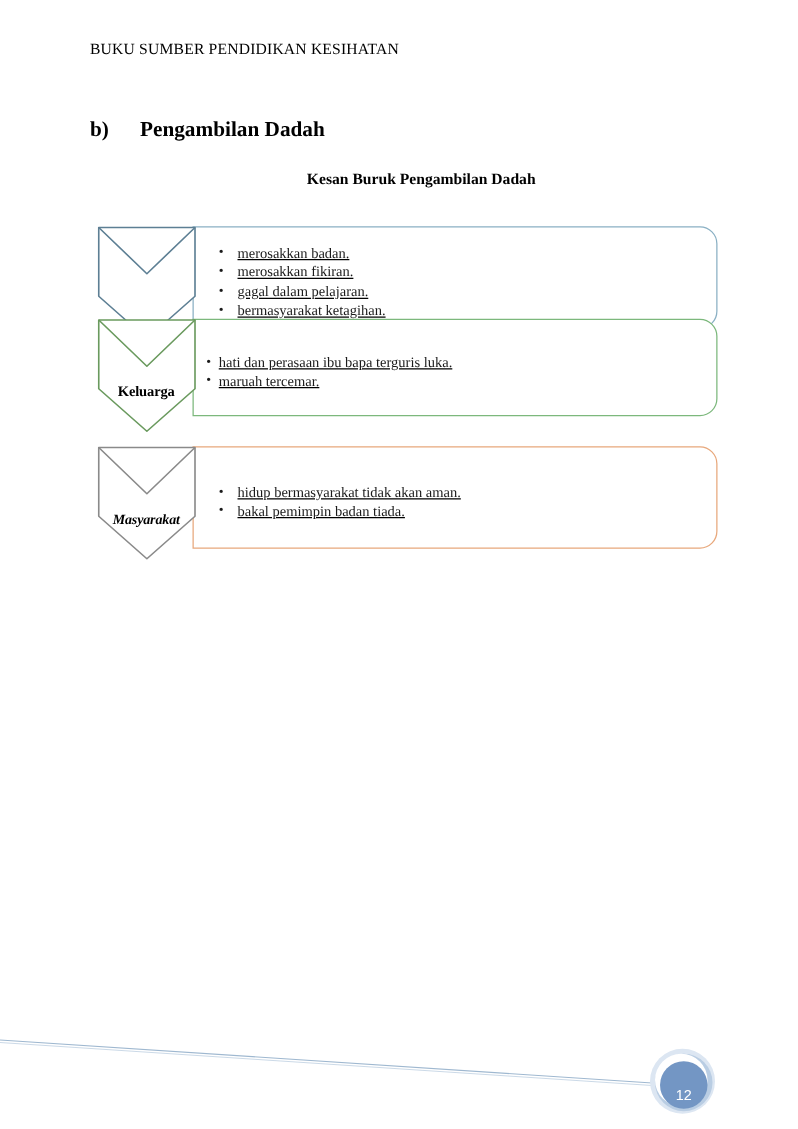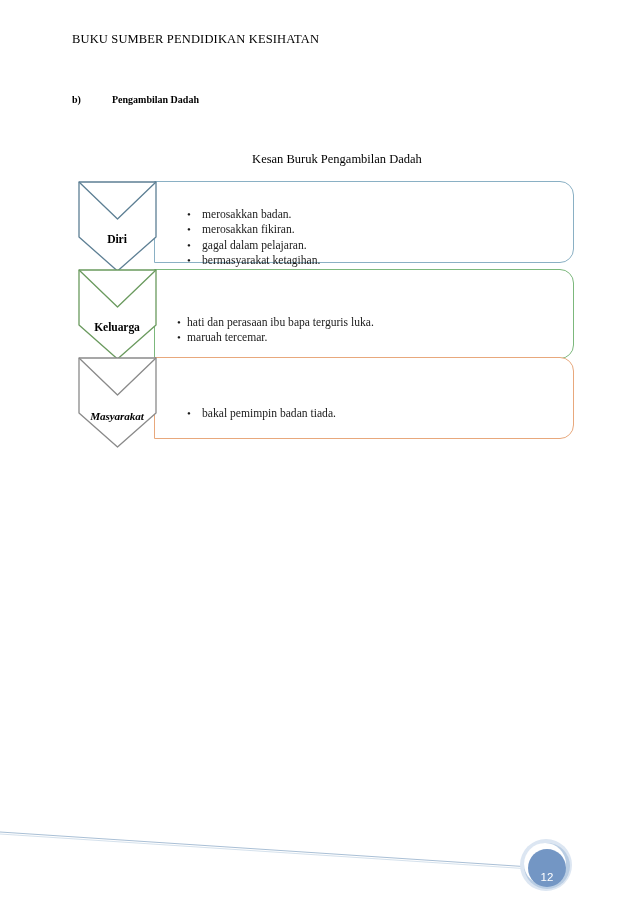--- a/index.html
+++ b/index.html
@@ -30,83 +30,84 @@
     font-weight: normal;
     letter-spacing: 0.15px;
     white-space: nowrap;
   }
 
   
   .section-label {
     position: absolute;
     left: 72px;
     top: 94px;
-    font-size: 10px;
+    font-size: 17px;
     font-weight: bold;
     white-space: nowrap;
   }
   .section-label .marker {
     display: inline-block;
     width: 40px;
   }
 
   
   .diagram-title {
     position: absolute;
     left: 0;
     right: 0;
-    top: 152px;
+    top: 136px;
     text-align: center;
     font-size: 12.5px;
-    font-weight: normal;
+    font-weight: bold;
     padding-left: 36px;
   }
 
   
   .diagram {
     position: absolute;
     left: 78px;
     top: 181px;
     width: 496px;
     height: 290px;
   }
 
   .row {
     position: absolute;
     left: 0;
     width: 496px;
   }
   .row-0 { top: 0px;  height: 82px; }
-  .row-1 { top: 88px; height: 90px; }
+  .row-1 { top: 74px; height: 78px; }
   .row-2 { top: 176px;height: 82px; }
 
   
   .box {
     position: absolute;
     left: 76px;
     top: 0;
     right: 0;
     height: 100%;
     box-sizing: border-box;
     border: 1.3px solid #8ab0c4;
     border-radius: 0 14px 14px 0;
     background: #ffffff;
   }
   .row-1 .box { border-color: #7cb87c; }
   .row-2 .box { border-color: #e8a87c; }
 
   .bullets {
-    margin: 16px;
+    margin: 4px;
     padding: 0;
     list-style: none;
     position: absolute;
     left: 14px;
     top: 50%;
     transform: translateY(-50%);
     width: calc(100% - 24px);
+    text-decoration: underline;
   }
   .bullets li {
     font-size: 11.6px;
     line-height: 15.4px;
     color: #1a1a1a;
     white-space: nowrap;
     position: relative;
     padding-left: 17px;
   }
   .bullets li::before {
@@ -214,23 +215,20 @@
           <li>gagal dalam pelajaran.</li>
           <li>bermasyarakat ketagihan.</li>
         </ul>
       </div>
       <div class="chevron">
         <svg width="80" height="96" viewBox="0 0 80 96">
           <path d="M1,1 L78,1 L78,56 L39.5,90 L1,56 Z" fill="#ffffff" stroke="#5d7f94" stroke-width="1.3" stroke-linejoin="round"></path>
           <path d="M1,1 L39.5,38 L78,1" fill="none" stroke="#5d7f94" stroke-width="1.3" stroke-linejoin="round"></path>
         </svg>
       </div>
-      <div class="chevron-label">
-        <span>Diri</span>
-      </div>
     </div>
 
     <div class="row row-1">
       <div class="box">
         <ul class="bullets">
           <li>hati dan perasaan ibu bapa terguris luka.</li>
           <li>maruah tercemar.</li>
         </ul>
       </div>
       <div class="chevron">
@@ -240,20 +238,21 @@
         </svg>
       </div>
       <div class="chevron-label">
         <span>Keluarga</span>
       </div>
     </div>
 
     <div class="row row-2">
       <div class="box">
         <ul class="bullets">
+          <li>hidup bermasyarakat tidak akan aman.</li>
           <li>bakal pemimpin badan tiada.</li>
         </ul>
       </div>
       <div class="chevron">
         <svg width="80" height="96" viewBox="0 0 80 96">
           <path d="M1,1 L78,1 L78,56 L39.5,90 L1,56 Z" fill="#ffffff" stroke="#8a8a8a" stroke-width="1.3" stroke-linejoin="round"></path>
           <path d="M1,1 L39.5,38 L78,1" fill="none" stroke="#8a8a8a" stroke-width="1.3" stroke-linejoin="round"></path>
         </svg>
       </div>
       <div class="chevron-label">

